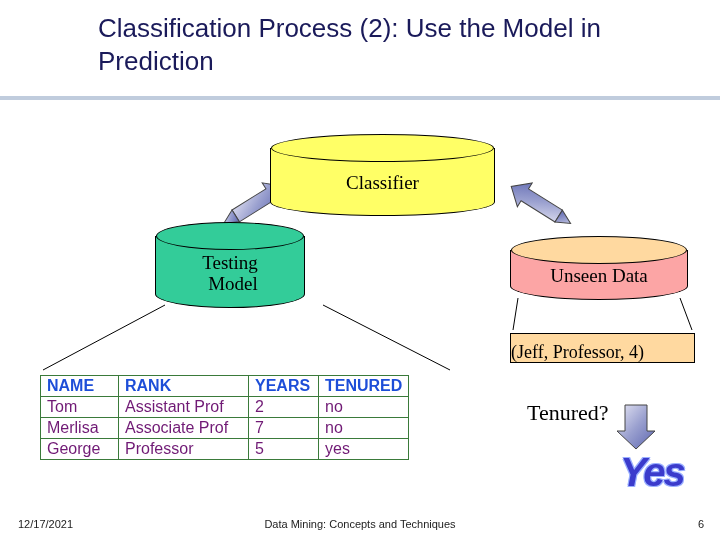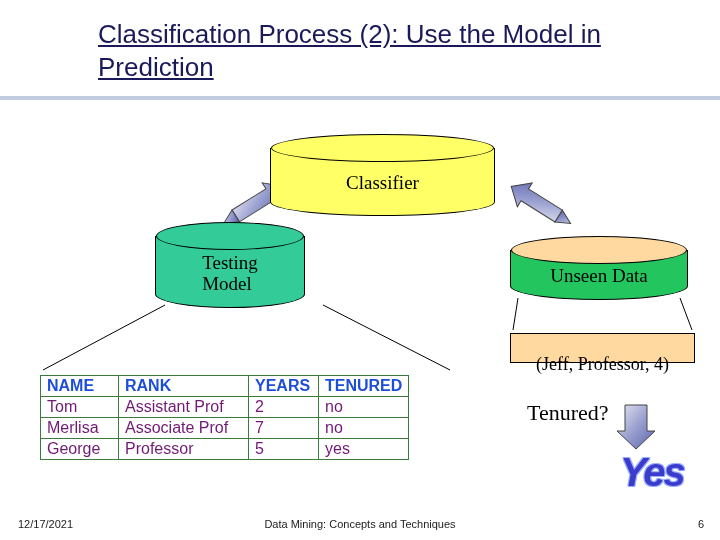--- a/index.html
+++ b/index.html
@@ -9,24 +9,23 @@
     height: 540px;
     background: #ffffff;
     font-family: Georgia, 'Times New Roman', serif;
     position: relative;
     overflow: hidden;
   }
   .title {
     font-family: Verdana, Geneva, sans-serif;
     font-size: 26px;
     color: #1a1a5a;
-    padding: 18px 0 0 98px;
+    padding: 12px 0 0 98px;
     line-height: 1.25;
     width: 620px;
-    text-decoration: underline;
   }
   .title-underline {
     position: absolute;
     left: 0;
     top: 96px;
     width: 720px;
     border-top: 2px solid #c0ccdd;
     border-bottom: 2px solid #c0ccdd;
     height: 1px;
   }
@@ -42,46 +41,45 @@
     height: 28px;
     top: -14px;
     border: 1px solid #000;
     border-radius: 50%;
   }
   .cyl-label {
     position: absolute;
     top: 50%;
     left: 50%;
     transform: translate(-50%, -45%);
-    text-align: left;
+    text-align: right;
     font-size: 19px;
     line-height: 1.15;
     white-space: nowrap;
   }
   
   .classifier { left: 270px; top: 148px; width: 225px; height: 68px; background: #ffff66; }
   .classifier .top-ellipse { background: #ffff66; }
   
   .testing { left: 155px; top: 236px; width: 150px; height: 72px; background: #33cc99; }
   .testing .top-ellipse { background: #33cc99; }
   
-  .unseen { left: 510px; top: 250px; width: 178px; height: 50px; background: #22c55e; }
+  .unseen { left: 510px; top: 250px; width: 178px; height: 50px; background: #fca5a5; }
   .unseen .top-ellipse { background: #ffd9a0; }
   
   .jeff-box {
     position: absolute;
     left: 510px;
     top: 333px;
     width: 185px;
     height: 30px;
     background: #ffd9a0;
     border: 1px solid #000;
     font-size: 18px;
-    text-align: center;
-    padding-top: 20px;
+    padding-top: 8px;
   }
   .question {
     position: absolute;
     left: 527px;
     top: 400px;
     font-size: 22px;
   }
   
   .tbl {
     position: absolute;

